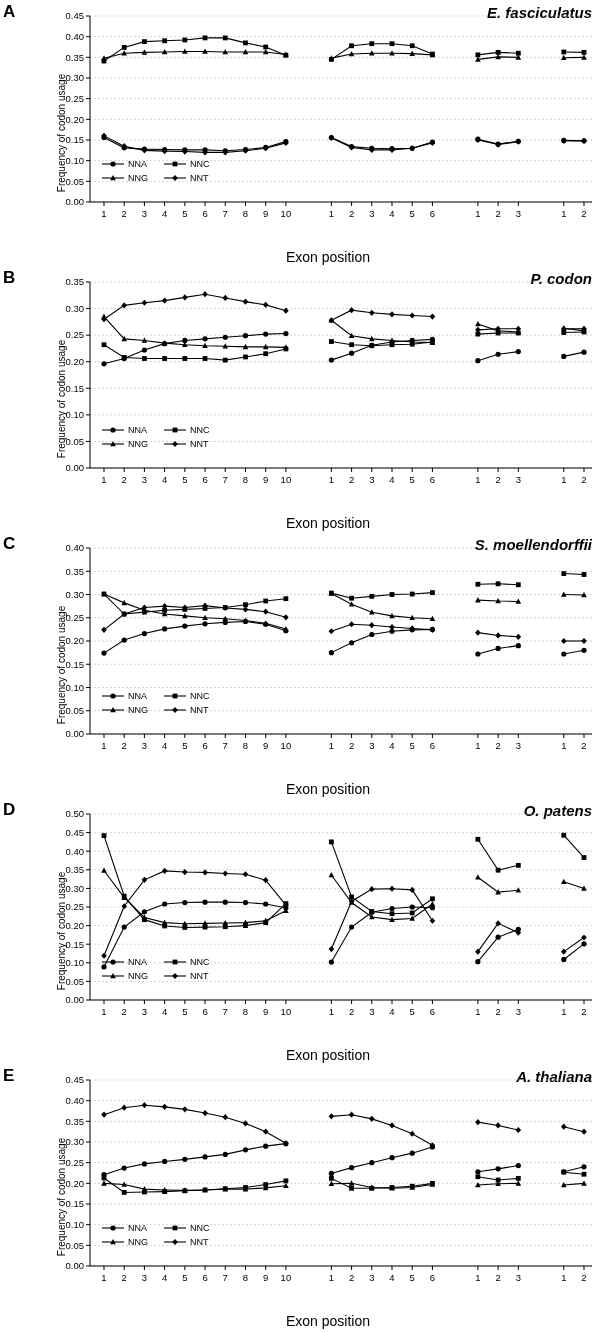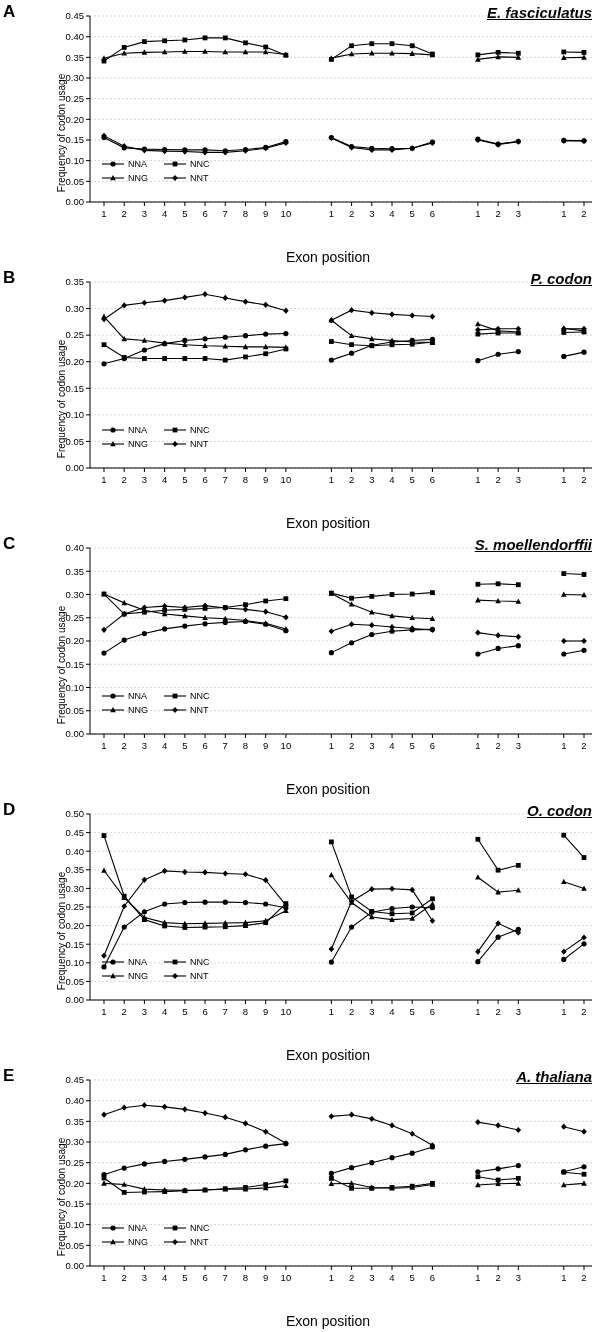--- a/index.html
+++ b/index.html
@@ -1,20 +1,20 @@
 <!DOCTYPE html>
 <html><head>
 <meta charset="utf-8">
 <style>
   html,body{margin:0;padding:0;background:#ffffff;}
   body{width:600px;height:1332px;font-family:"Liberation Sans",sans-serif;color:#000;}
   .page{position:relative;width:600px;height:1332px;}
   .panel{position:relative;width:600px;height:266px;}
   .panel-letter{position:absolute;left:3px;top:2px;font-size:17px;font-weight:700;}
-  .species{position:absolute;right:8px;top:4px;font-size:15px;font-style:italic;font-weight:700;text-decoration:underline;}
+  .species{position:absolute;right:8px;top:4px;font-size:15px;font-style:italic;font-weight:700;}
   .ylabel{position:absolute;left:2px;top:50%;transform:translateY(-50%) rotate(-90deg);
           transform-origin:center center;white-space:nowrap;font-size:10px;}
   .xlabel{position:absolute;width:100%;text-align:center;bottom:1px;font-size:14px;margin-left:28px;}
   .plotwrap{position:absolute;left:56px;top:14px;right:6px;bottom:30px;}
   svg{display:block;width:100%;height:100%;overflow:visible;}
   .tick-text{font-size:9.5px;font-family:"Liberation Sans",sans-serif;fill:#000;}
   .legend-text{font-size:9px;font-family:"Liberation Sans",sans-serif;fill:#000;}
   .axis{stroke:#000;stroke-width:1;}
   .grid{stroke:#b9b9b9;stroke-width:0.6;stroke-dasharray:2,2;}
   .ser{stroke:#000;stroke-width:1.1;fill:none;}
@@ -600,21 +600,21 @@
           <line x1="108" y1="164" x2="130" y2="164" class="ser"></line>
           <polygon points="119,160.9 121.8,164 119,167.1 116.2,164" fill="#000"></polygon>
           <text x="134" y="167.2" class="legend-text">NNT</text>
         </svg>
       </div>
     <div class="xlabel">Exon position</div>
   </div>
 
   <div class="panel">
     <div class="panel-letter">D</div>
-    <div class="species">O. codon</div>
+    <div class="species">O. patens</div>
     <div class="ylabel">Frequency of codon usage</div>
     <div class="plotwrap">
         <svg id="svg3" viewBox="0 0 538 222" preserveAspectRatio="none">
           <line x1="34" y1="188" x2="536" y2="188" class="grid"></line>
           <line x1="30" y1="188" x2="34" y2="188" class="axis"></line>
           <text x="28" y="191.3" text-anchor="end" class="tick-text">0.00</text>
           <line x1="34" y1="169.4" x2="536" y2="169.4" class="grid"></line>
           <line x1="30" y1="169.4" x2="34" y2="169.4" class="axis"></line>
           <text x="28" y="172.70000000000002" text-anchor="end" class="tick-text">0.05</text>
           <line x1="34" y1="150.8" x2="536" y2="150.8" class="grid"></line>

